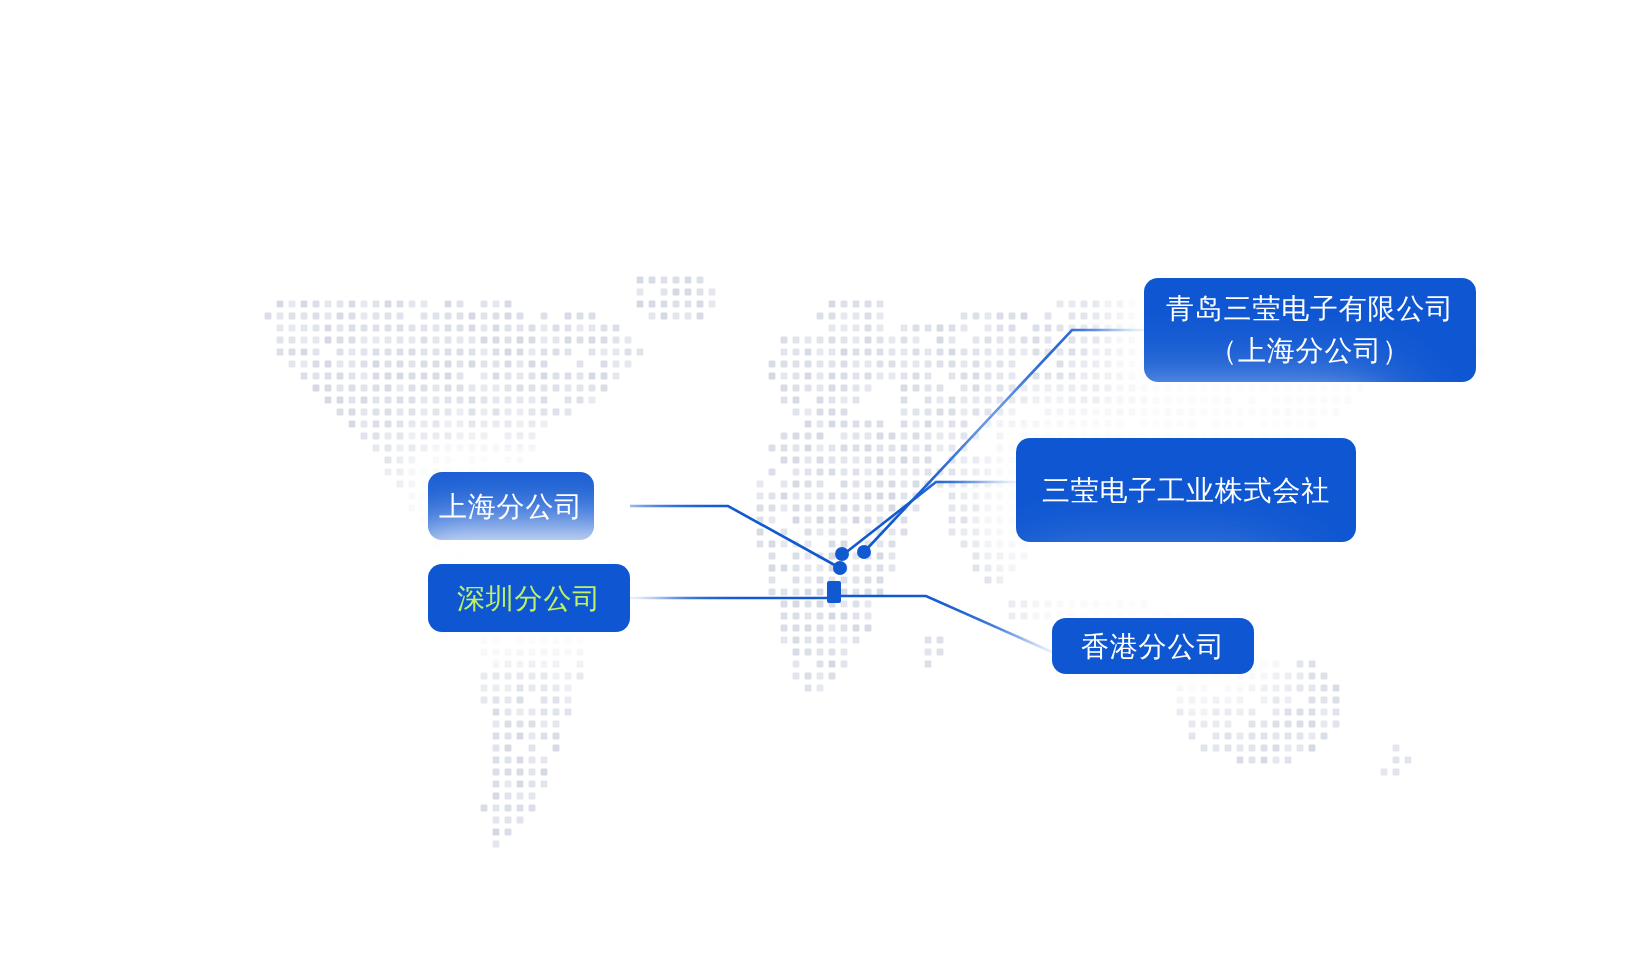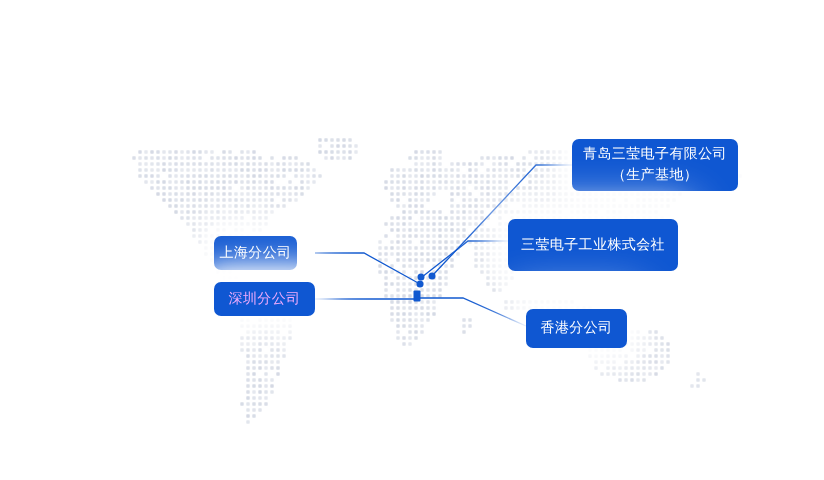--- a/index.html
+++ b/index.html
@@ -61,21 +61,21 @@
     text-align:center;
     font-size:14px;
     line-height:19px;
     letter-spacing:0.4px;
     padding:7px 14px;
     z-index:6;
     white-space:nowrap;
     box-shadow:0 0 22px 12px rgba(255,255,255,0.95),
                0 0 40px 20px rgba(255,255,255,0.65);
   }
-  .label .ln{display:block;font-family:Liberation Mono, monospace;}
+  .label .ln{display:block;}
   .label.two-line{line-height:21px;}
 </style>
 </head>
 <body>
 
 <div id="stage">
 
   <div id="map-layer">
     <svg viewBox="0 0 824 480" xmlns="http://www.w3.org/2000/svg" aria-hidden="true">
       <g id="dots">
@@ -1597,29 +1597,29 @@
 
   <div id="markers">
       <div class="marker" style="left:432px;top:276px;background:#1159D0;"></div>
       <div class="marker" style="left:421px;top:277px;background:#1159D0;"></div>
       <div class="marker" style="left:420px;top:284px;background:#1159D0;"></div>
       <div class="marker square" style="left:417px;top:296px;background:#1159D0;"></div>
     </div>
   <div id="labels">
       <div class="label two-line" style="left:572px;top:139px;width:166px;height:52px;background:#0F57D2;color:#ffffff;">
         <span class="ln">青岛三莹电子有限公司</span>
-        <span class="ln">（生产基地）</span>
+        <span class="ln">（上海分公司）</span>
       </div>
       <div class="label two-line" style="left:508px;top:219px;width:170px;height:52px;background:#0F57D2;color:#ffffff;text-align:right;">
         <span class="ln">三莹电子工业株式会社</span>
       </div>
       <div class="label" style="left:214px;top:236px;width:83px;height:34px;background:#0F57D2;color:#ffffff;">
         <span class="ln">上海分公司</span>
       </div>
-      <div class="label" style="left:214px;top:282px;width:101px;height:34px;background:#0F57D2;color:#f0abfc;">
+      <div class="label" style="left:214px;top:282px;width:101px;height:34px;background:#0F57D2;color:#bef264;">
         <span class="ln">深圳分公司</span>
       </div>
-      <div class="label" style="left:526px;top:309px;width:101px;height:39px;background:#0F57D2;color:#ffffff;">
+      <div class="label" style="left:526px;top:309px;width:101px;height:28px;background:#0F57D2;color:#ffffff;">
         <span class="ln">香港分公司</span>
       </div>
     </div>
 
 </div>
 
 </body></html>

